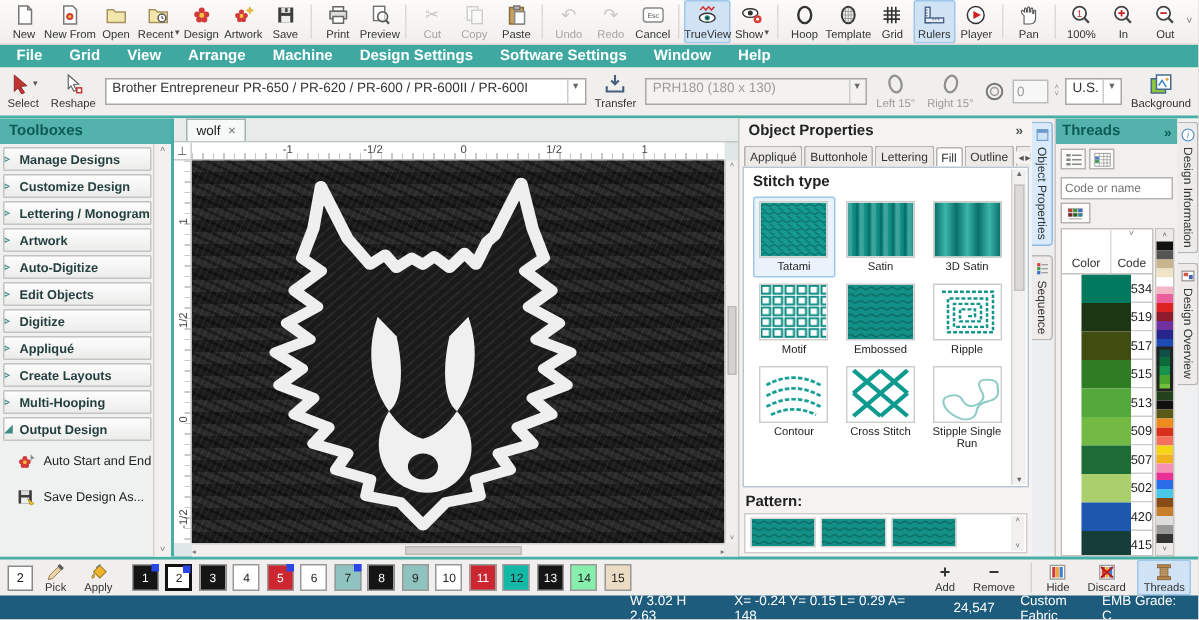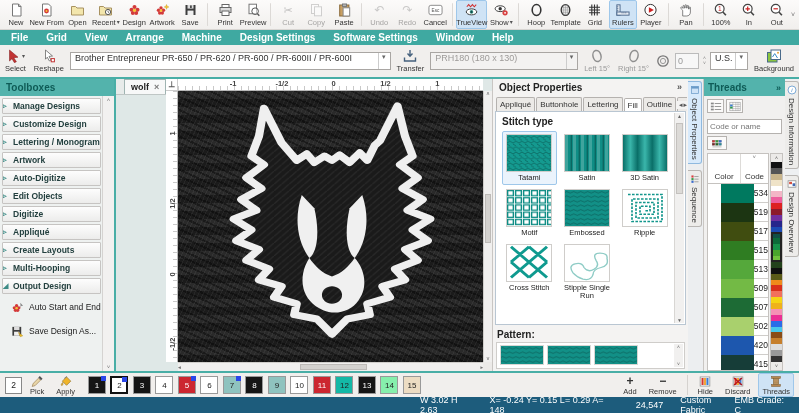--- a/index.html
+++ b/index.html
@@ -43,21 +43,21 @@
 .sidebar{width:116px;background:#eef1f0;border-right:2px solid #49aea6;display:flex;flex-direction:column;position:relative;}
 .sb-head{height:17px;background:#53b3ac;color:#0e5b56;font-weight:bold;font-size:10px;display:flex;align-items:center;padding-left:6px;flex:none;}
 .sb-list{flex:1;padding:2px 13px 2px 2px;display:flex;flex-direction:column;gap:2px;overflow:hidden;}
 .sb-item{background:linear-gradient(#fdfdfd,#ececeb);border:1px solid #c6c4c2;border-radius:1px;height:16px;flex:none;display:flex;align-items:center;padding-left:0;gap:3px;font-weight:bold;font-size:8.5px;color:#23403f;white-space:nowrap;overflow:hidden;}
 .sb-item .tri{color:#3d8c86;font-size:7px;width:7px;flex:none;}
 .sb-sub{height:22px;flex:none;display:flex;align-items:center;gap:5px;padding-left:9px;font-size:8.5px;color:#222;white-space:nowrap;overflow:hidden;}
 .sb-sub .ic svg{width:13px;height:13px;display:block;}
 .sb-scroll{position:absolute;right:0;top:17px;bottom:0;width:12px;background:#f2f1f0;border-left:1px solid #d5d3d1;display:flex;flex-direction:column;align-items:center;justify-content:space-between;font-size:6px;color:#777;padding:1px 0;}
 
 
-.canvasw{flex:1;display:flex;flex-direction:row;background:#dfe8e7;min-width:0;font-weight:bold;}
+.canvasw{flex:1;display:flex;flex-direction:column;background:#dfe8e7;min-width:0;}
 .tabbar{height:16px;background:#e7ebea;display:flex;align-items:flex-end;padding-left:8px;border-bottom:1px solid #bfc6c5;flex:none;}
 .tab{background:#f7f8f8;border:1px solid #9fb4b2;border-bottom:none;height:15px;display:flex;align-items:center;gap:5px;padding:0 6px;font-size:9px;color:#222;}
 .tab .x{color:#777;font-size:9px;}
 .canvas-body{flex:1;position:relative;min-height:0;}
 .ruler-corner{position:absolute;left:0;top:0;width:12px;height:12px;background:#fff;border-right:1px solid #ccc;border-bottom:1px solid #ccc;font-size:8px;color:#555;display:flex;align-items:center;justify-content:center;z-index:2;}
 .ruler-top{position:absolute;left:12px;right:9px;top:0;height:12px;background:#fff;border-bottom:1px solid #b9b9b9;background-image:repeating-linear-gradient(90deg,#c9c9c9 0 1px,transparent 1px 7px);background-size:100% 4px;background-position:0 100%;background-repeat:no-repeat;}
 .ruler-left{position:absolute;left:0;top:12px;bottom:9px;width:12px;background:#fff;border-right:1px solid #b9b9b9;background-image:repeating-linear-gradient(180deg,#c9c9c9 0 1px,transparent 1px 7px);background-size:4px 100%;background-position:100% 0;background-repeat:no-repeat;}
 .rlab{position:absolute;top:0;font-size:7.5px;color:#444;transform:translateX(-50%);}
 .rlab-l{position:absolute;left:0;font-size:7.5px;color:#444;transform:rotate(-90deg);transform-origin:center;width:12px;text-align:center;}
 .fabric{position:absolute;left:12px;top:12px;right:9px;bottom:9px;overflow:hidden;background-color:#232323;background-image:repeating-linear-gradient(115deg,rgba(255,255,255,.05) 0 1px,transparent 1px 4px),repeating-linear-gradient(25deg,rgba(0,0,0,.38) 0 2px,transparent 2px 6px),repeating-linear-gradient(180deg,rgba(255,255,255,.03) 0 8px,rgba(0,0,0,.22) 8px 16px);}
@@ -832,20 +832,29 @@
               <div class="slabel">Embossed</div>
             </div>
             <div class="sitem">
               <div class="sthumb">
                 <svg viewBox="0 0 44 40" preserveAspectRatio="none">
                   <rect width="44" height="40" fill="#fff"></rect>
                   <path d="M5 5h34v30H9V10h26v21H13V14h18v13H17V18h10v5h-6" fill="none" stroke="#12968c" stroke-width="1.7" stroke-dasharray="2.6 1.4"></path>
                 </svg>
               </div>
               <div class="slabel">Ripple</div>
+            </div>
+            <div class="sitem">
+              <div class="sthumb">
+                <svg viewBox="0 0 44 40" preserveAspectRatio="none">
+                  <rect width="44" height="40" fill="#fff"></rect>
+                  <path d="M4 13q18-11 36 0M4 21q18-11 36 0M4 29q18-11 36 0M7 35q15-8 30 0" fill="none" stroke="#16a096" stroke-width="2" stroke-dasharray="3 1.4"></path>
+                </svg>
+              </div>
+              <div class="slabel">Contour</div>
             </div>
             <div class="sitem">
               <div class="sthumb">
                 <svg viewBox="0 0 44 40" preserveAspectRatio="none">
                   <rect width="44" height="40" fill="#fff"></rect>
                   <path d="M4 2l36 34M40 2L4 36M22 2l18 17M22 2L4 19M4 19l18 17M40 19L22 36" fill="none" stroke="#0f9a8f" stroke-width="3"></path>
                 </svg>
               </div>
               <div class="slabel">Cross Stitch</div>
             </div>

